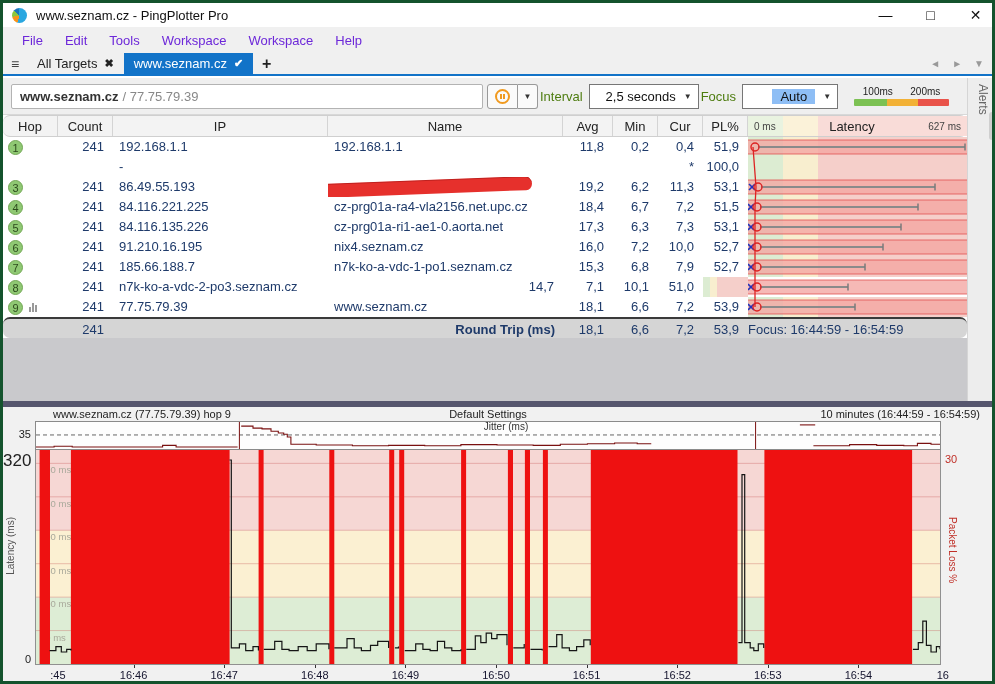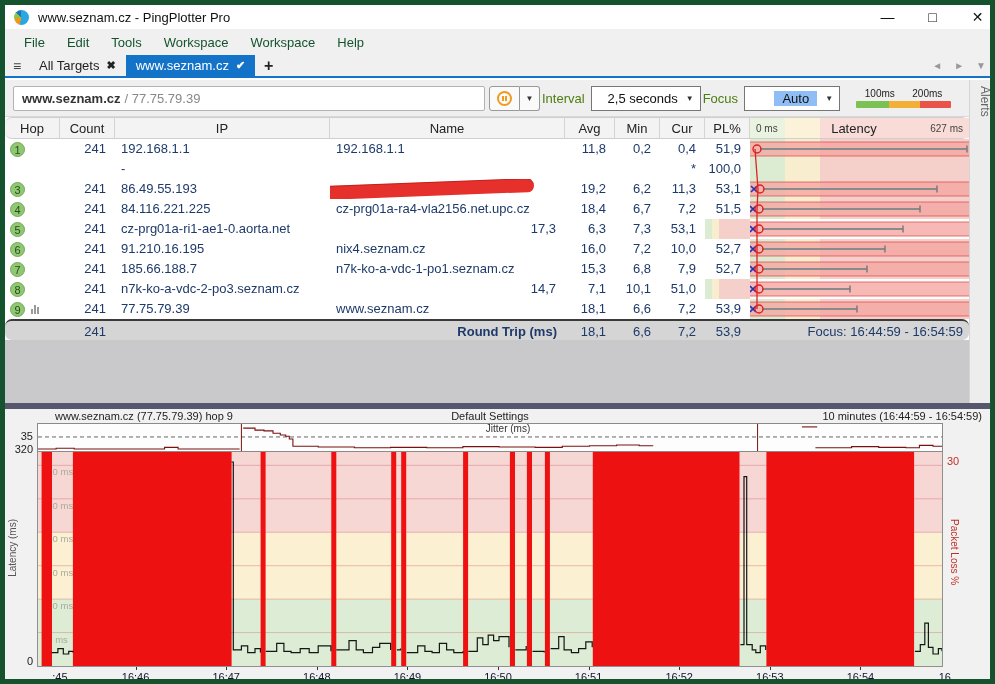--- a/index.html
+++ b/index.html
@@ -1,26 +1,26 @@
 <!DOCTYPE html>
 <html><head>
 <meta charset="utf-8">
 <style>
   html,body{margin:0;padding:0;background:#888;}
   *{box-sizing:border-box;font-family:"Liberation Sans",sans-serif;}
-  #app{position:relative;width:995px;height:684px;background:#fff;overflow:hidden;border:5px solid #14532d;}
+  #app{position:relative;width:995px;height:684px;background:#fff;overflow:hidden;border:3px solid #14532d;}
   
   #titlebar{position:absolute;left:0;top:0;width:995px;height:24px;background:#fff;display:flex;align-items:center;}
   #appicon{width:15px;height:15px;border-radius:50%;margin-left:9px;background:conic-gradient(#2aa7e0 0 55%,#f7941d 55% 72%,#8cc63f 72% 86%,#1b75bb 86% 100%);}
   #apptitle{font-size:13px;color:#111;margin-left:9px;}
   #wincontrols{margin-left:auto;display:flex;}
   .winbtn{width:45px;height:24px;display:flex;align-items:center;justify-content:center;font-size:14px;color:#111;}
   
   #menubar{position:absolute;left:0;top:24px;width:995px;height:26px;background:#f0f0f0;display:flex;align-items:center;padding-left:8px;}
-  .menu-item{font-size:13px;color:#14532d;padding:1px 11px;}
+  .menu-item{font-size:13px;color:#6d28d9;padding:1px 11px;}
   
   #tabbar{position:absolute;left:0;top:50px;width:995px;height:23px;background:#f0f0f0;border-bottom:2px solid #1273c8;display:flex;align-items:stretch;}
   #hamburger{width:24px;display:flex;align-items:center;justify-content:center;color:#444;font-size:14px;}
   .tab{display:flex;align-items:center;padding:0 10px;font-size:13px;color:#222;gap:7px;}
   .tab .glyph{font-size:11px;font-weight:bold;}
   .tab.active{background:#1273c8;color:#fff;}
   #newtab{display:flex;align-items:center;padding:0 9px;font-size:16px;font-weight:bold;color:#222;}
   #tabnav{margin-left:auto;display:flex;align-items:center;gap:12px;padding-right:14px;color:#999;font-size:10px;}
   
   #toolbar{position:absolute;left:0;top:75px;width:964px;height:37px;background:#efefef;display:flex;align-items:center;border-bottom:1px solid #d8d8d8;}
@@ -61,33 +61,33 @@
   .badge{width:15px;height:15px;border-radius:50%;background:#8fc873;border:1px solid #74a856;color:#2c4a1c;font-size:11px;line-height:14px;text-align:center;}
   .chart-ico{display:inline-flex;align-items:flex-end;gap:1px;height:10px;}
   .chart-ico i{width:2px;background:#9a9a9a;display:block;}
   .cell.num{text-align:right;padding-right:9px;}
   .cell.ip,.cell.name{padding-left:6px;position:relative;}
   .cell.latcell{background:linear-gradient(to right,#dcecd2 0 16%,#f8eecf 16% 32%,#f5cfca 32% 100%);}
   .redaction{position:absolute;left:-8px;top:3px;width:212px;height:14px;background:#e6302c;border-radius:9px 12px 10px 14px;transform:rotate(-2.2deg);box-shadow:0 1px 0 rgba(150,20,20,.5) inset;}
   #latoverlay{position:absolute;left:745px;top:0;width:219px;height:180px;pointer-events:none;}
   #sumrow{height:21px;line-height:21px;background:#d5d5d5;border-top:2px solid #3a3a3a;font-size:13px;color:#1e3a6a;}
   #sumrow .name{text-align:right;font-weight:bold;padding-right:8px;}
-  #sumrow .foc{text-align:right;padding-right:6px;}
+  #sumrow .foc{text-align:left;}
   #grayfill{position:absolute;left:0;top:335px;width:964px;height:63px;background:#c9c9cc;}
   #splitter{position:absolute;left:0;top:398px;width:995px;height:6px;background:#56566e;}
   
   #graphsec{position:absolute;left:0;top:404px;width:995px;height:277px;background:#f1f1f1;}
   #gheader{position:relative;height:14px;font-size:11px;color:#222;}
   #gh-left{position:absolute;left:50px;top:1px;}
   #gh-center{position:absolute;left:485px;top:1px;transform:translateX(-50%);}
   #gh-right{position:absolute;right:18px;top:1px;}
   #jitterwrap{position:absolute;left:32px;top:14px;width:906px;height:29px;background:#fdfdfd;border:1px solid #8a8a8a;}
   #jitlabel35{position:absolute;left:0;top:21px;width:28px;text-align:right;font-size:11px;color:#222;}
   #mainwrap{position:absolute;left:32px;top:43px;width:906px;height:215px;border:1px solid #909090;border-top:none;}
-  #lab320{position:absolute;left:0;top:34px;width:28px;text-align:right;font-size:11px;color:#222;}
+  #lab320{position:absolute;left:0;top:44px;width:28px;text-align:right;font-size:17px;color:#222;}
   #lab0{position:absolute;left:0;top:246px;width:28px;text-align:right;font-size:11px;color:#222;}
   #latmslabel{position:absolute;left:2px;top:110px;writing-mode:vertical-rl;transform:rotate(180deg);font-size:10px;color:#555;}
   #lab30{position:absolute;left:942px;top:46px;font-size:11px;color:#c03028;}
   #pllabel{position:absolute;left:944px;top:110px;writing-mode:vertical-rl;font-size:10px;color:#c03028;}
   #timeaxis{position:absolute;left:40px;top:258px;width:906px;height:24px;}
   .tick{position:absolute;top:0;width:1px;height:3px;background:#333;}
   .tlabel{position:absolute;top:4px;font-size:11px;color:#14142e;transform:translateX(-50%);white-space:nowrap;}
   .tlabel.first{transform:none;}
   .tlabel.last{transform:translateX(-100%);}
   #bottomstrip{position:absolute;left:0;top:681px;width:995px;height:3px;background:#4a4a4a;}
@@ -241,20 +241,21 @@
           <div class="cell num">6,7</div>
           <div class="cell num">7,2</div>
           <div class="cell num">51,5</div>
           <div class="cell latcell"></div>
         </div>
         <div class="trow data">
           <div class="cell hop">
             <span class="badge">5</span>
           </div>
           <div class="cell num">241</div>
+          <div class="cell ip">84.116.135.226</div>
           <div class="cell name">cz-prg01a-ri1-ae1-0.aorta.net</div>
           <div class="cell num">17,3</div>
           <div class="cell num">6,3</div>
           <div class="cell num">7,3</div>
           <div class="cell num">53,1</div>
           <div class="cell latcell"></div>
         </div>
         <div class="trow data">
           <div class="cell hop">
             <span class="badge">6</span>

